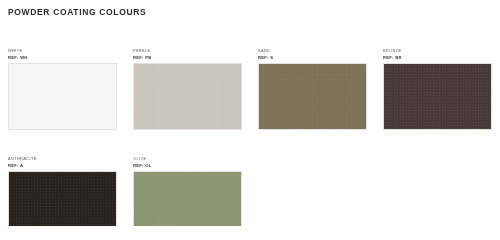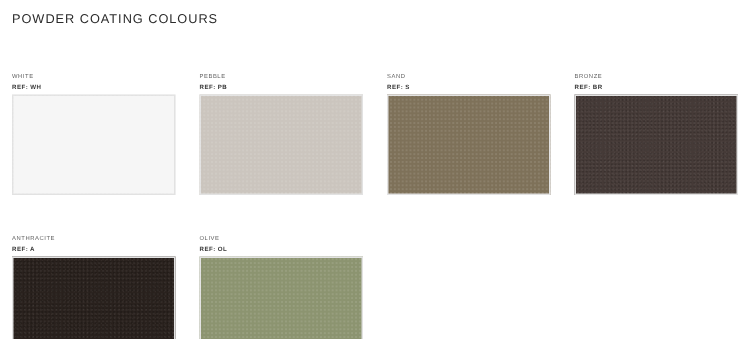--- a/index.html
+++ b/index.html
@@ -16,21 +16,21 @@
     font-family: "Liberation Sans", sans-serif;
     color: #3a3a3a;
     position: relative;
   }
 
   .page-title {
     position: absolute;
     left: 8px;
     top: 7px;
     font-size: 8.5px;
-    font-weight: normal;
+    font-weight: bold;
     letter-spacing: 0.65px;
     color: #2b2b2b;
     white-space: nowrap;
   }
 
   .swatch-grid {
     position: absolute;
     left: 0;
     top: 47px;
     width: 500px;

